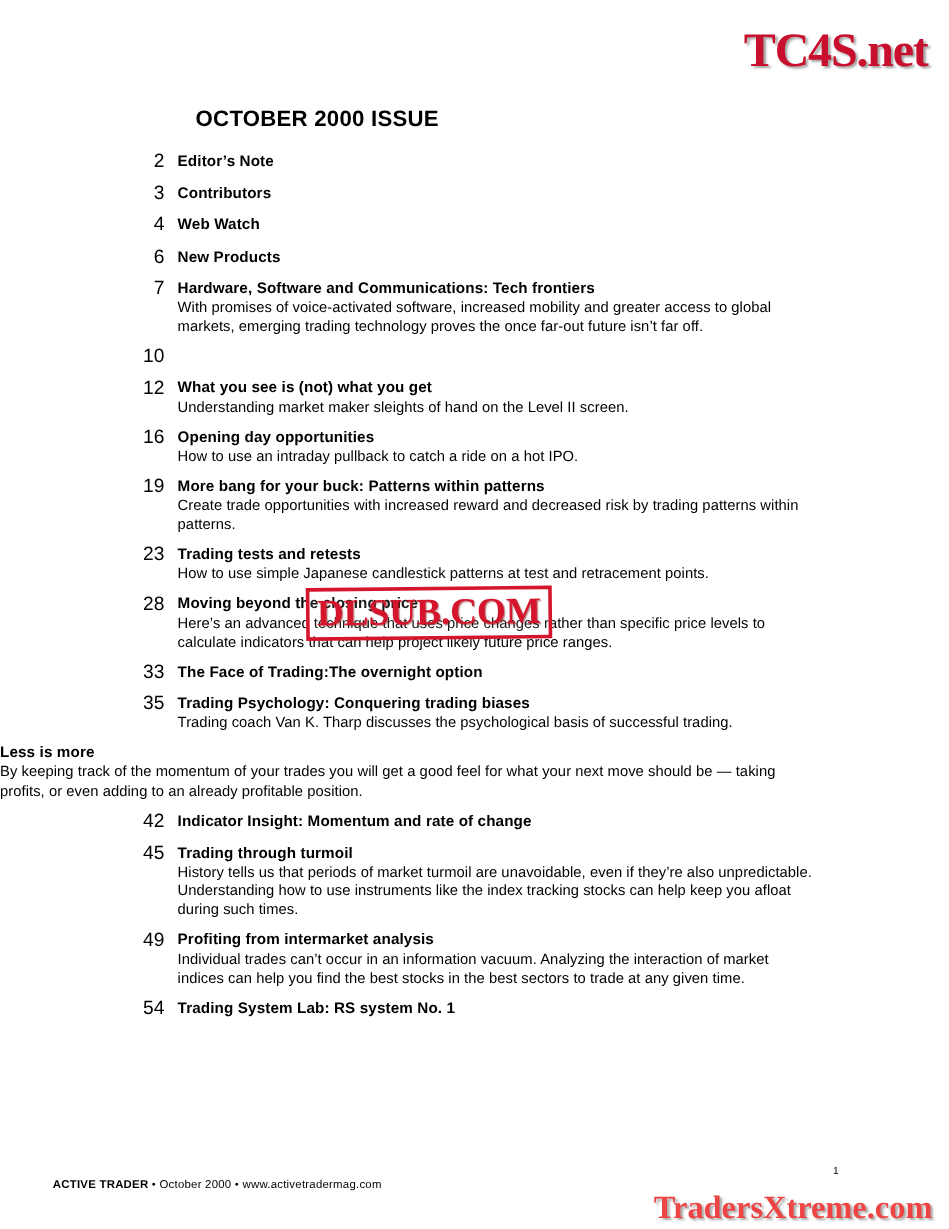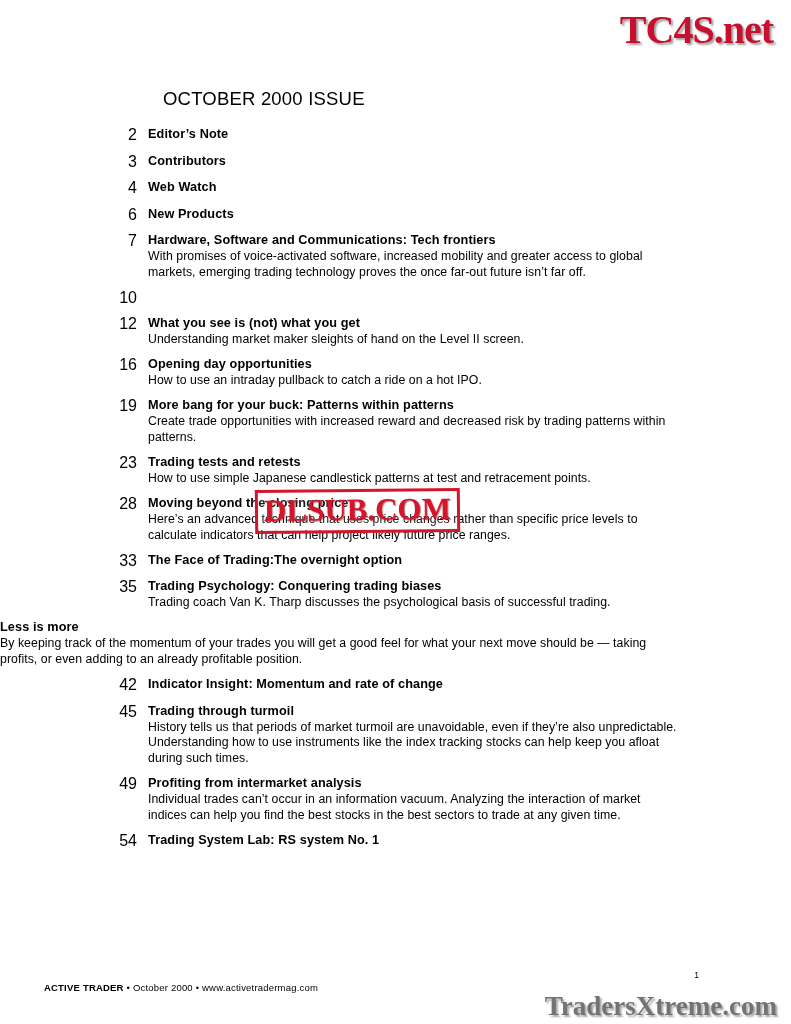--- a/index.html
+++ b/index.html
@@ -10,40 +10,40 @@
     background: #ffffff;
     font-family: "Liberation Sans", sans-serif;
     color: #000000;
     position: relative;
     overflow: hidden;
   }
 
   
   .wm-top {
     position: absolute;
-    top: 6px;
+    top: 18px;
     right: 18px;
     font-family: "Liberation Serif", serif;
     font-weight: bold;
     font-size: 40px;
     color: #c8102e;
     letter-spacing: -1px;
     text-shadow: 2px 2px 2px rgba(80,80,80,0.55);
     white-space: nowrap;
   }
 
   
   .wm-bottom {
     position: absolute;
     bottom: 2px;
     right: 14px;
     font-family: "Liberation Serif", serif;
     font-weight: bold;
     font-size: 27px;
-    color: #737373;
+    color: #ef4444;
     text-shadow: 2px 2px 2px rgba(80,80,80,0.5);
     white-space: nowrap;
     text-align: center;
   }
 
   
   .wm-center {
     position: absolute;
     left: 255px;
     top: 489px;
@@ -58,21 +58,21 @@
     background: rgba(255,255,255,0.10);
     white-space: nowrap;
     transform: rotate(-0.6deg);
   }
 
   .page-title {
     position: absolute;
     left: 163px;
     top: 88px;
     font-size: 18.5px;
-    font-weight: normal;
+    font-weight: bold;
     letter-spacing: 0.2px;
   }
 
   .toc {
     position: absolute;
     left: 0;
     top: 126px;
     width: 791px;
   }
 

